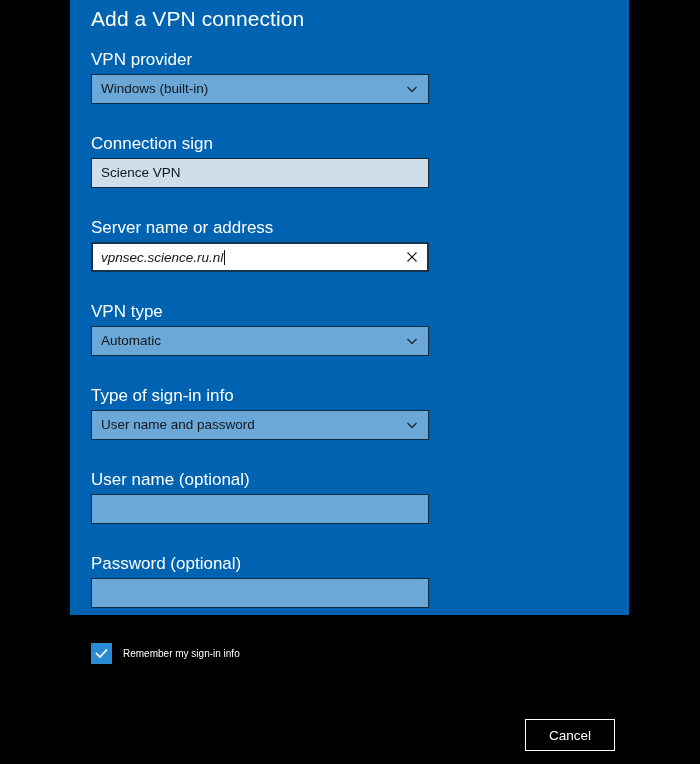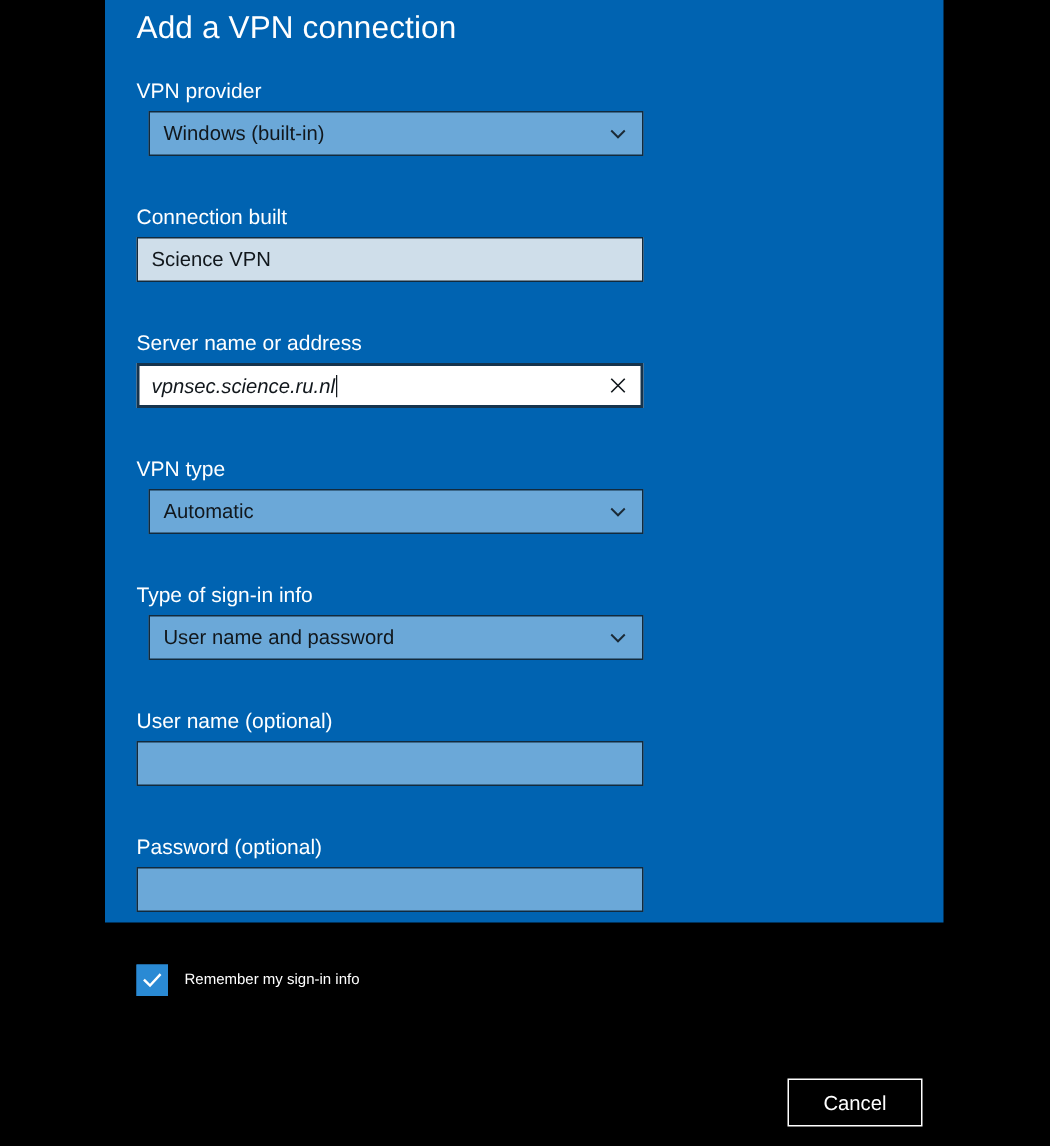--- a/index.html
+++ b/index.html
@@ -44,41 +44,40 @@
   }
 
   
   .field-group {
     position: absolute;
     left: 21px;
     width: 338px;
   }
 
   .field-label {
-    font-size: 14px;
+    font-size: 17px;
     color: #ffffff;
     margin-bottom: 6px;
     line-height: 16px;
     white-space: nowrap;
   }
 
   
   .control {
     position: relative;
     box-sizing: border-box;
     height: 30px;
     border: 1px solid #122a3d;
     display: flex;
     align-items: center;
   }
 
   .control.dropdown {
     background: #6ba8d8;
     cursor: pointer;
-    margin-left: 8px;
   }
 
   .control.textbox-filled {
     background: #cfdeea;
   }
 
   .control.textbox-empty {
     background: #6ba8d8;
   }
 
@@ -217,21 +216,21 @@
         <span class="control-text">Windows (built-in)</span>
         <span class="chevron">
           <svg width="14" height="14" viewBox="0 0 14 14">
               <path d="M2.5 5 L7 9.5 L11.5 5" fill="none" stroke="#1b2a36" stroke-width="1.3"></path>
             </svg>
         </span>
       </div>
     </div>
 
     <div class="field-group" style="top:136px;">
-      <div class="field-label">Connection built</div>
+      <div class="field-label">Connection sign</div>
       <div class="control textbox-filled">
         <span class="control-text">Science VPN</span>
       </div>
     </div>
 
     <div class="field-group" style="top:220px;">
       <div class="field-label">Server name or address</div>
       <div class="control textbox-focused">
         <span class="control-text"><span>vpnsec.science.ru.nl</span><span class="caret"></span></span>
         <span class="clear-btn">

